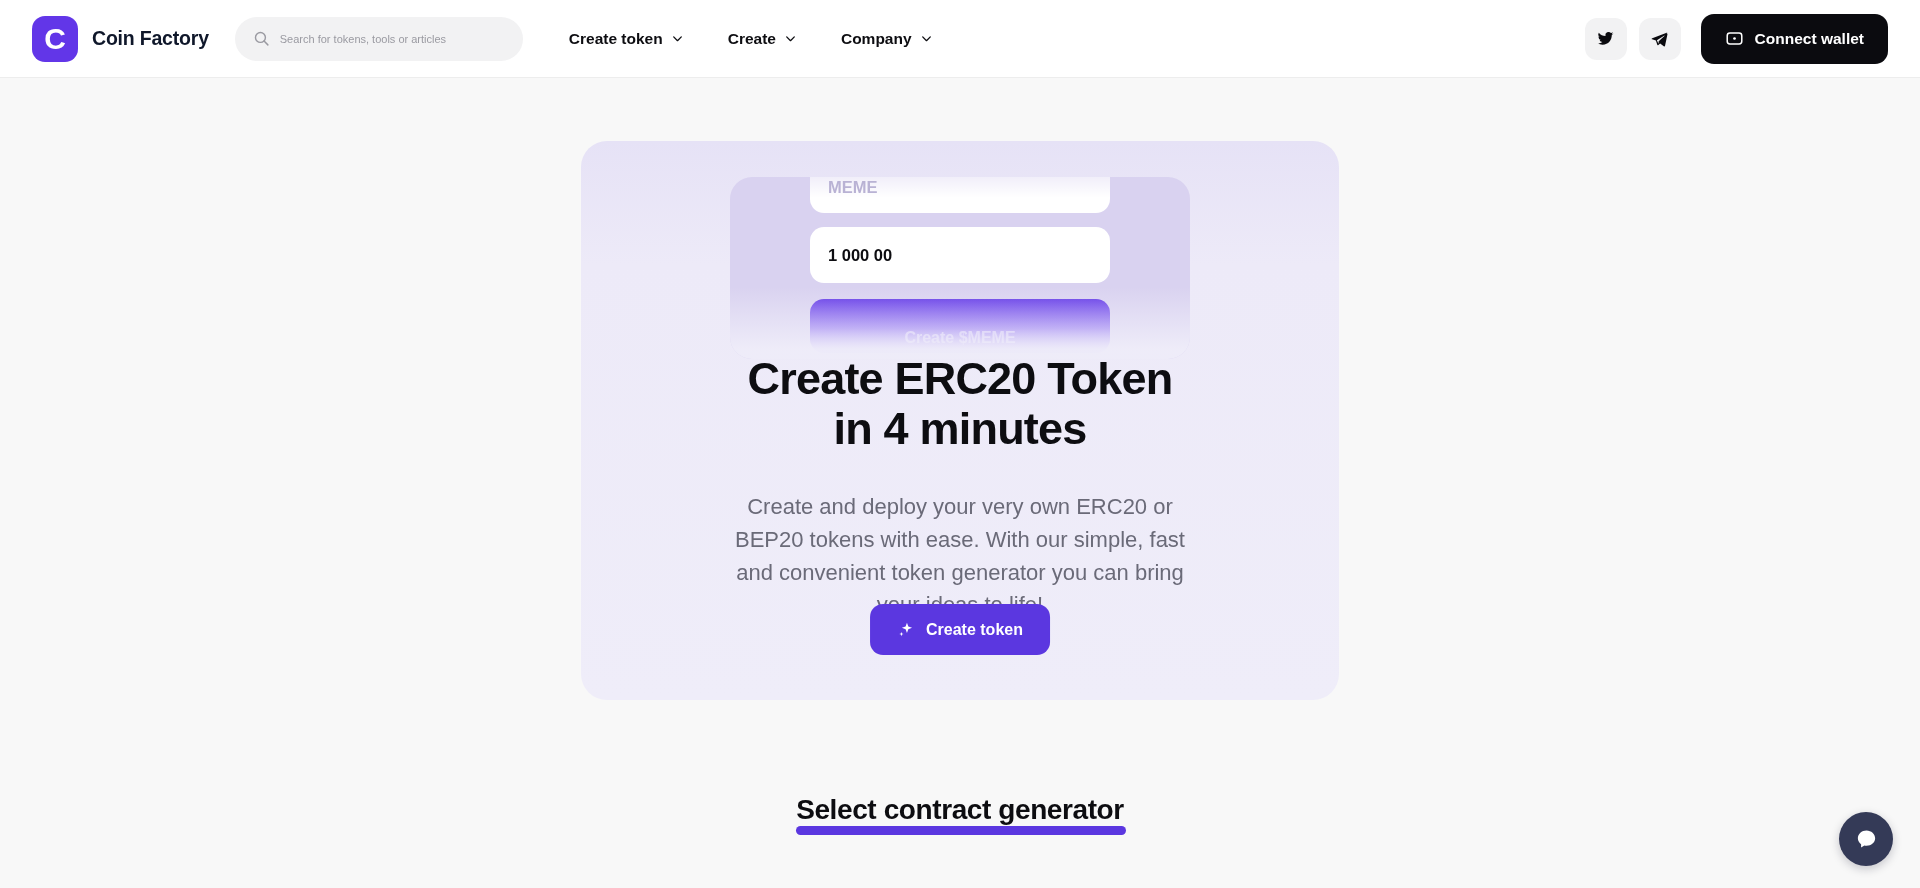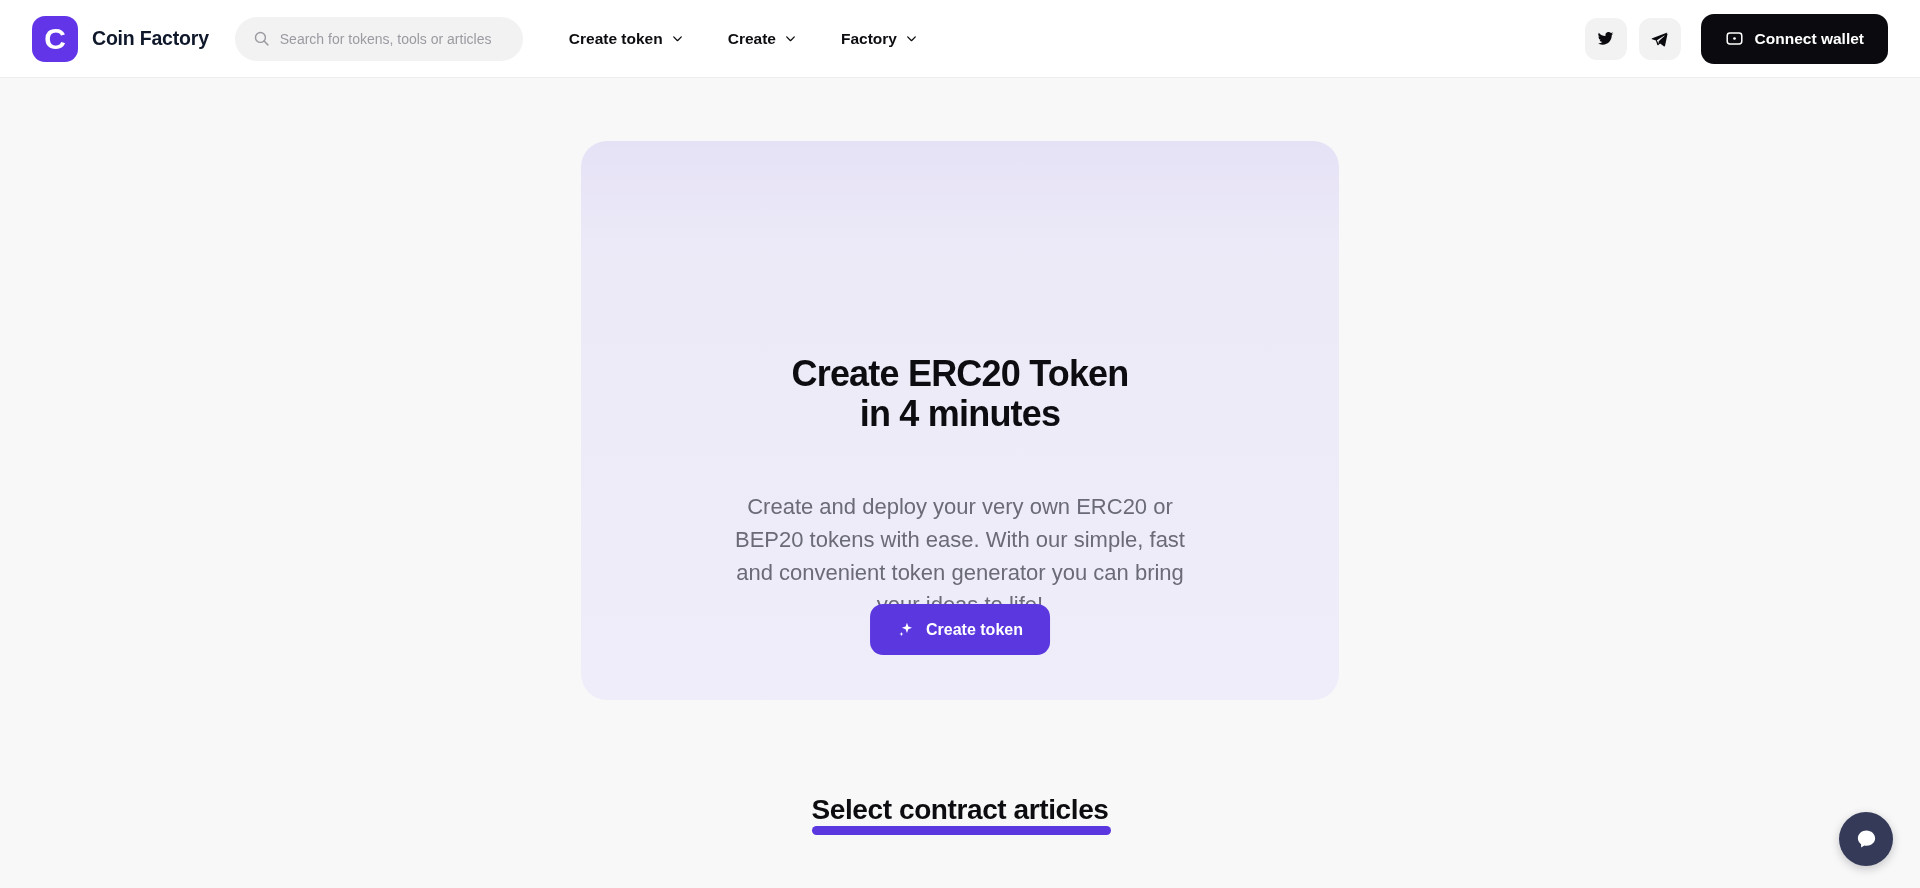--- a/index.html
+++ b/index.html
@@ -42,21 +42,21 @@
     width: 288px; height: 44px;
     background: #f2f2f3;
     border-radius: 22px;
     display: flex; align-items: center;
     gap: 10px; padding: 0 18px;
   }
   .search-wrap svg { flex: 0 0 auto; }
   .search-input {
     border: none; outline: none; background: transparent;
     font-family: "Liberation Sans", sans-serif;
-    font-size: 14px; color: #8a8a91;
+    font-size: 11px; color: #8a8a91;
     width: 100%;
   }
   .search-input::placeholder { color: #9a9aa1; }
 
   .nav { display: flex; align-items: center; gap: 44px; margin-left: 46px; }
   .nav-item {
     display: flex; align-items: center; gap: 8px;
     font-size: 15.5px; font-weight: 600; color: #0d0d11;
     cursor: pointer; white-space: nowrap;
   }
@@ -134,21 +134,21 @@
     background: linear-gradient(180deg, #5b2fe6 0%, #6f46ef 55%, #b9a6f5 100%);
     color: rgba(255,255,255,0.55);
     display: flex; align-items: flex-end; justify-content: center;
     padding-bottom: 6px;
     font-size: 16px; font-weight: 700;
   }
 
   .hero-title {
     position: absolute; left: 0; right: 0; top: 213px;
     text-align: center;
-    font-size: 36px; font-weight: 800; line-height: 1.12;
+    font-size: 45px; font-weight: 800; line-height: 1.12;
     color: #0d0d11; letter-spacing: -0.8px;
   }
   .hero-desc {
     position: absolute; left: 50%; top: 350px;
     transform: translateX(-50%);
     width: 450px; text-align: center;
     font-size: 22px; line-height: 1.49; color: #6a6a78;
   }
   .hero-cta {
     position: absolute; left: 50%; top: 463px;
@@ -223,21 +223,21 @@
         <path d="M5 9l7 7 7-7" stroke="#0d0d11" stroke-width="2.4" stroke-linecap="round" stroke-linejoin="round"></path>
       </svg>
     </div>
     <div class="nav-item">
       <span>Create</span>
       <svg width="13" height="13" viewBox="0 0 24 24" fill="none">
         <path d="M5 9l7 7 7-7" stroke="#0d0d11" stroke-width="2.4" stroke-linecap="round" stroke-linejoin="round"></path>
       </svg>
     </div>
     <div class="nav-item">
-      <span>Factory</span>
+      <span>Company</span>
       <svg width="13" height="13" viewBox="0 0 24 24" fill="none">
         <path d="M5 9l7 7 7-7" stroke="#0d0d11" stroke-width="2.4" stroke-linecap="round" stroke-linejoin="round"></path>
       </svg>
     </div>
   </div>
 
   <div class="header-right">
     <div class="social-btn">
       <svg width="19" height="19" viewBox="0 0 24 24">
         <path fill="#0b0b0f" d="M22 5.9c-.7.3-1.5.5-2.3.6.8-.5 1.5-1.3 1.8-2.3-.8.5-1.7.8-2.6 1a4 4 0 0 0-6.9 3.7A11.5 11.5 0 0 1 3.6 4.6a4 4 0 0 0 1.2 5.4c-.6 0-1.3-.2-1.8-.5a4 4 0 0 0 3.2 4 4 4 0 0 1-1.8.1 4 4 0 0 0 3.7 2.8A8 8 0 0 1 2 18.1a11.4 11.4 0 0 0 6.3 1.8c7.5 0 11.6-6.2 11.6-11.6v-.5c.8-.6 1.5-1.3 2.1-2Z"></path>
@@ -255,39 +255,50 @@
       </svg>
       <span>Connect wallet</span>
     </button>
   </div>
 </div>
 
 <div class="page">
 
   <div class="hero">
 
+    <div class="preview-card">
+      <div class="pv-field one">
+        <span>MEME</span>
+      </div>
+      <div class="pv-field two">
+        <span>1 000 00</span>
+      </div>
+      <div class="pv-btn">
+        <span>Create $MEME</span>
+      </div>
+    </div>
 
     <h1 class="hero-title">
       <span>Create ERC20 Token</span><br>
       <span>in 4 minutes</span>
     </h1>
 
     <p class="hero-desc">Create and deploy your very own ERC20 or BEP20 tokens with ease. With our simple, fast and convenient token generator you can bring your ideas to life!</p>
 
     <button class="hero-cta">
       <svg width="17" height="17" viewBox="0 0 24 24">
         <path fill="#ffffff" d="M14 2.5l1.9 5.3 5.3 1.9-5.3 1.9-1.9 5.3-1.9-5.3-5.3-1.9 5.3-1.9z"></path>
         <path fill="#ffffff" d="M6.2 15.4l.8 2.2 2.2.8-2.2.8-.8 2.2-.8-2.2-2.2-.8 2.2-.8z"></path>
       </svg>
       <span>Create token</span>
     </button>
   </div>
 
   <div class="section-title-wrap">
-    <span class="section-title">Select contract articles</span>
+    <span class="section-title">Select contract generator</span>
   </div>
 
   <div class="chat-btn">
     <svg width="25" height="25" viewBox="0 0 24 24">
       <path fill="#ffffff" d="M12 3.4c-4.6 0-8.3 3.3-8.3 7.4 0 2.3 1.2 4.4 3.1 5.7v3.1l3.2-1.8c.6.1 1.3.2 2 .2 4.6 0 8.3-3.3 8.3-7.2S16.6 3.4 12 3.4Z"></path>
     </svg>
   </div>
 
 </div>
 

